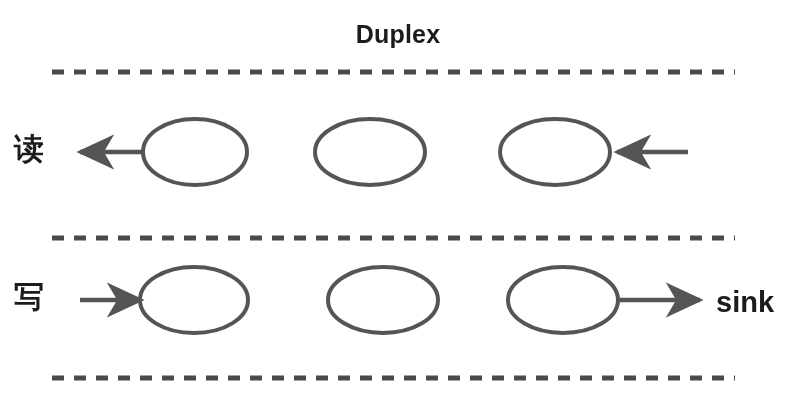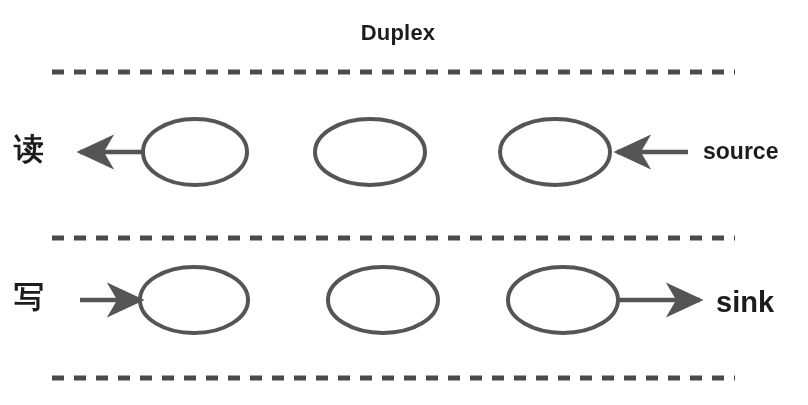--- a/index.html
+++ b/index.html
@@ -31,21 +31,21 @@
     color: #1c1c1c;
     white-space: nowrap;
     line-height: 1;
     user-select: none;
   }
   #title-label {
     left: 0;
     top: 22px;
     width: 796px;
     text-align: center;
-    font-size: 22px;
+    font-size: 25px;
     letter-spacing: 0.2px;
   }
   #row-label-read {
     left: 14px;
     top: 134px;
     font-size: 30px;
     font-family: "DejaVu Sans", "Liberation Sans", sans-serif;
   }
   #row-label-write {
     left: 14px;
@@ -105,17 +105,16 @@
       <line x1="617" y1="300" x2="700" y2="300" stroke="#555555" stroke-width="4.5" marker-end="url(#arrow-right)"></line>
     </g>
   </svg>
 
   <div class="label-text" id="title-label">Duplex</div>
 
   <div class="label-text" id="row-label-read">读</div>
 
   <div class="label-text" id="row-label-write">写</div>
 
-  <div class="label-text" id="source-label">source</div>
 
   <div class="label-text" id="sink-label">sink</div>
 
 </div>
 
 </body></html>

